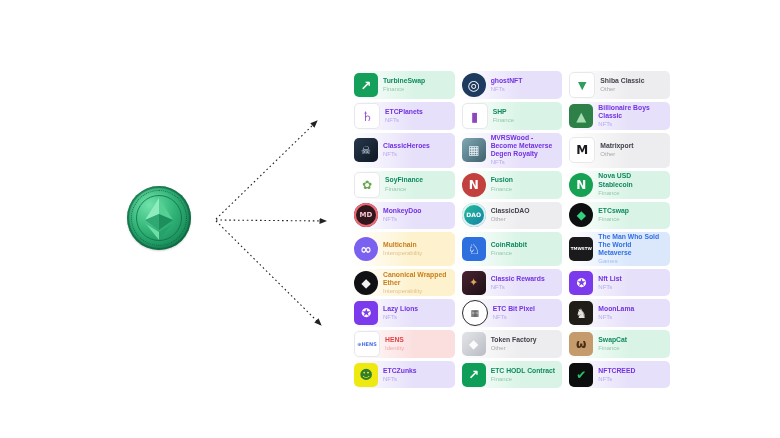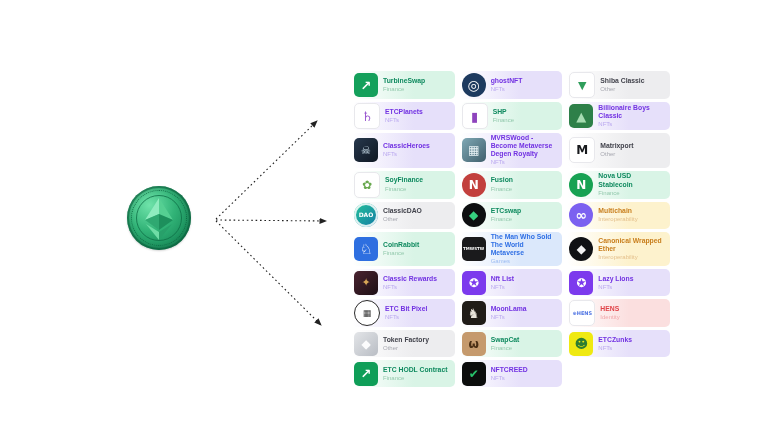--- a/index.html
+++ b/index.html
@@ -177,20 +177,29 @@
   </div>
     <div class="card" style="background: linear-gradient(90deg, rgb(255, 255, 255) 0%, rgb(217, 244, 230) 60%);">
     <div class="app-icon circle" style="background: rgb(23, 162, 83);">
         <span class="glyph" style="color: rgb(255, 255, 255); font-size: 12px;">N</span>
       </div>
     <div class="app-text">
       <div class="app-name" style="color: rgb(15, 138, 95);">Nova USD Stablecoin</div>
       <div class="app-category" style="color: rgb(147, 201, 173);">Finance</div>
     </div>
   </div>
+    <div class="card" style="background: linear-gradient(90deg, rgb(255, 255, 255) 0%, rgb(230, 224, 250) 60%);">
+    <div class="app-icon circle" style="background: rgb(49, 22, 29); box-shadow: rgb(238, 106, 116) 0px 0px 0px 2px inset;">
+        <span class="glyph" style="color: rgb(244, 198, 203); font-size: 7px;">MD</span>
+      </div>
+    <div class="app-text">
+      <div class="app-name" style="color: rgb(114, 50, 226);">MonkeyDoo</div>
+      <div class="app-category" style="color: rgb(185, 167, 239);">NFTs</div>
+    </div>
+  </div>
     <div class="card" style="background: linear-gradient(90deg, rgb(255, 255, 255) 0%, rgb(237, 237, 239) 60%);">
     <div class="app-icon circle" style="background: linear-gradient(135deg, rgb(37, 196, 154), rgb(19, 122, 166)); box-shadow: rgba(255, 255, 255, 0.85) 0px 0px 0px 2px inset;">
         <span class="glyph" style="color: rgb(255, 255, 255); font-size: 6px;">DAO</span>
       </div>
     <div class="app-text">
       <div class="app-name" style="color: rgb(65, 66, 75);">ClassicDAO</div>
       <div class="app-category" style="color: rgb(167, 168, 176);">Other</div>
     </div>
   </div>
     <div class="card" style="background: linear-gradient(90deg, rgb(255, 255, 255) 0%, rgb(217, 244, 230) 60%);">

